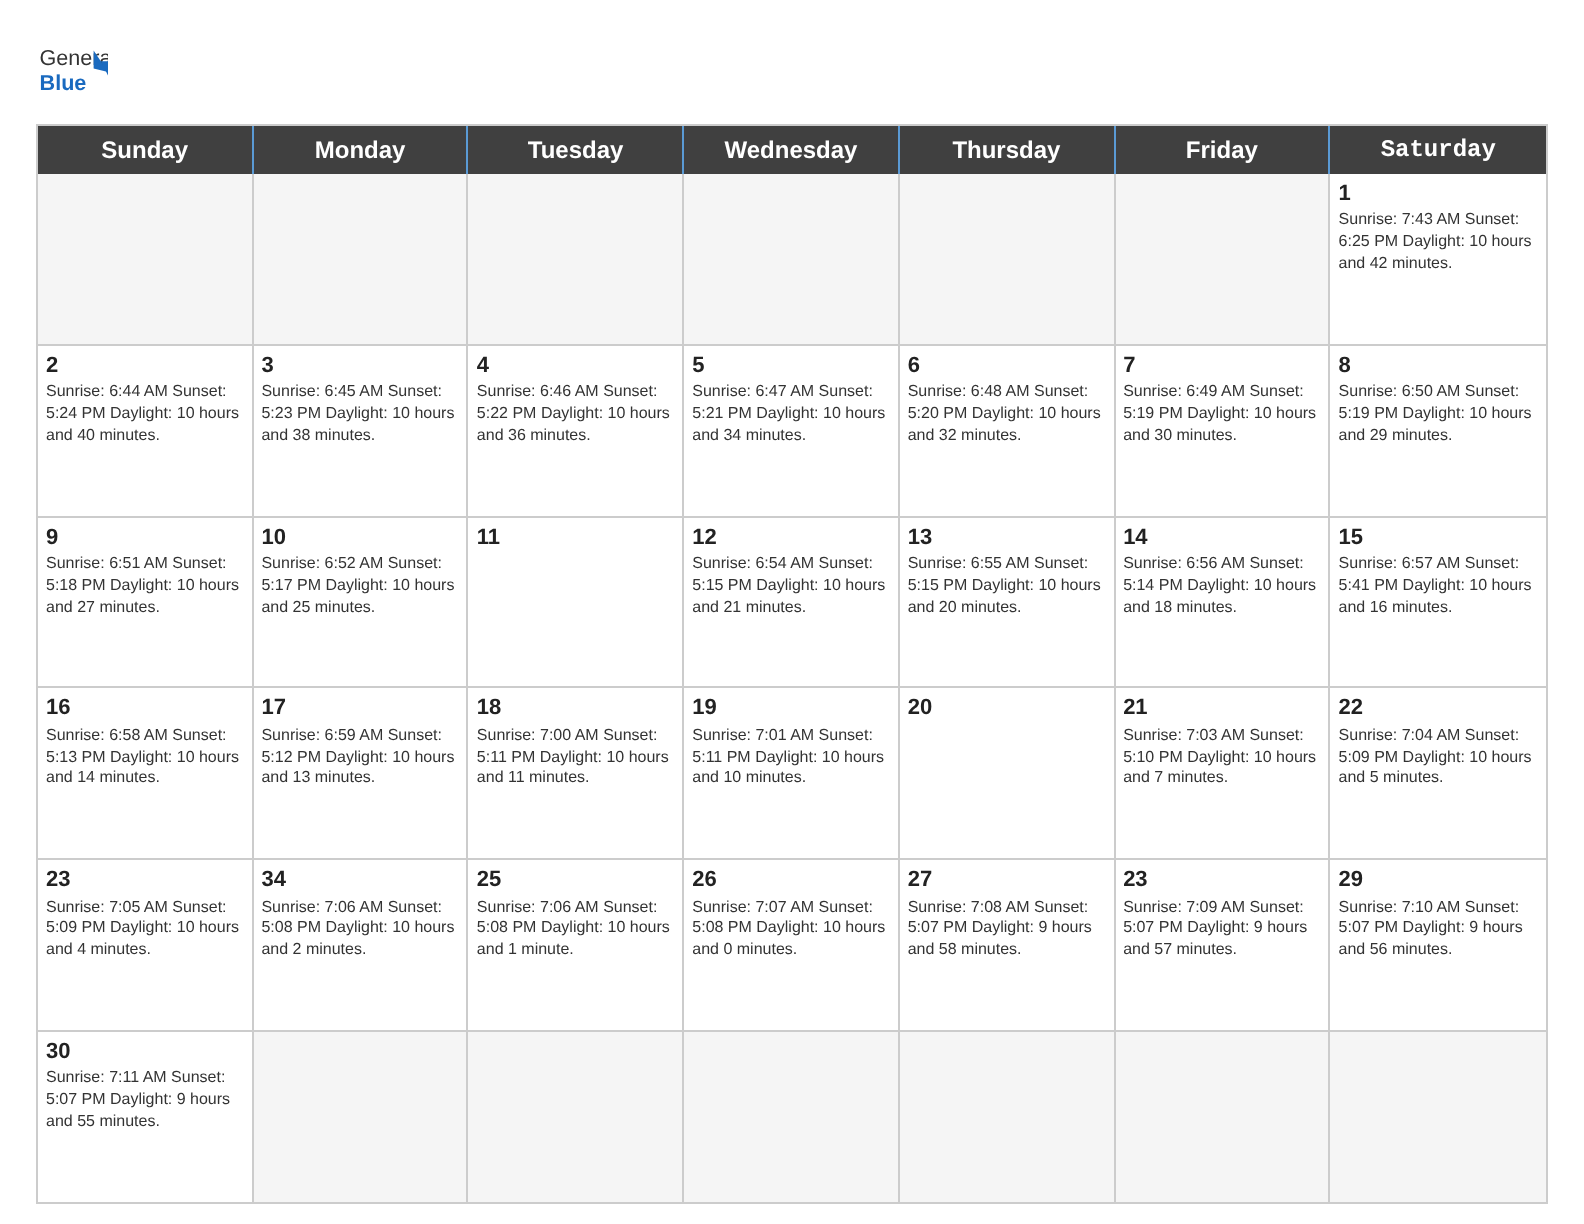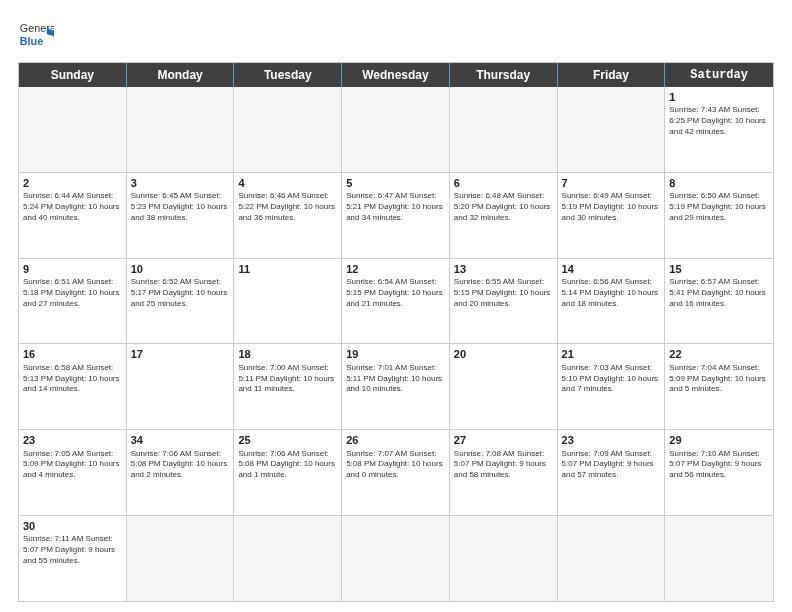--- a/index.html
+++ b/index.html
@@ -233,20 +233,23 @@
         </div>
         <div class="cal-row">
           <div class="cal-cell">
             <span class="day-num">16</span>
             <div class="cell-info">Sunrise: 6:58 AM
 Sunset: 5:13 PM
 Daylight: 10 hours and 14 minutes.</div>
           </div>
           <div class="cal-cell">
             <span class="day-num">17</span>
+            <div class="cell-info">Sunrise: 6:59 AM
+Sunset: 5:12 PM
+Daylight: 10 hours and 13 minutes.</div>
           </div>
           <div class="cal-cell">
             <span class="day-num">18</span>
             <div class="cell-info">Sunrise: 7:00 AM
 Sunset: 5:11 PM
 Daylight: 10 hours and 11 minutes.</div>
           </div>
           <div class="cal-cell">
             <span class="day-num">19</span>
             <div class="cell-info">Sunrise: 7:01 AM

